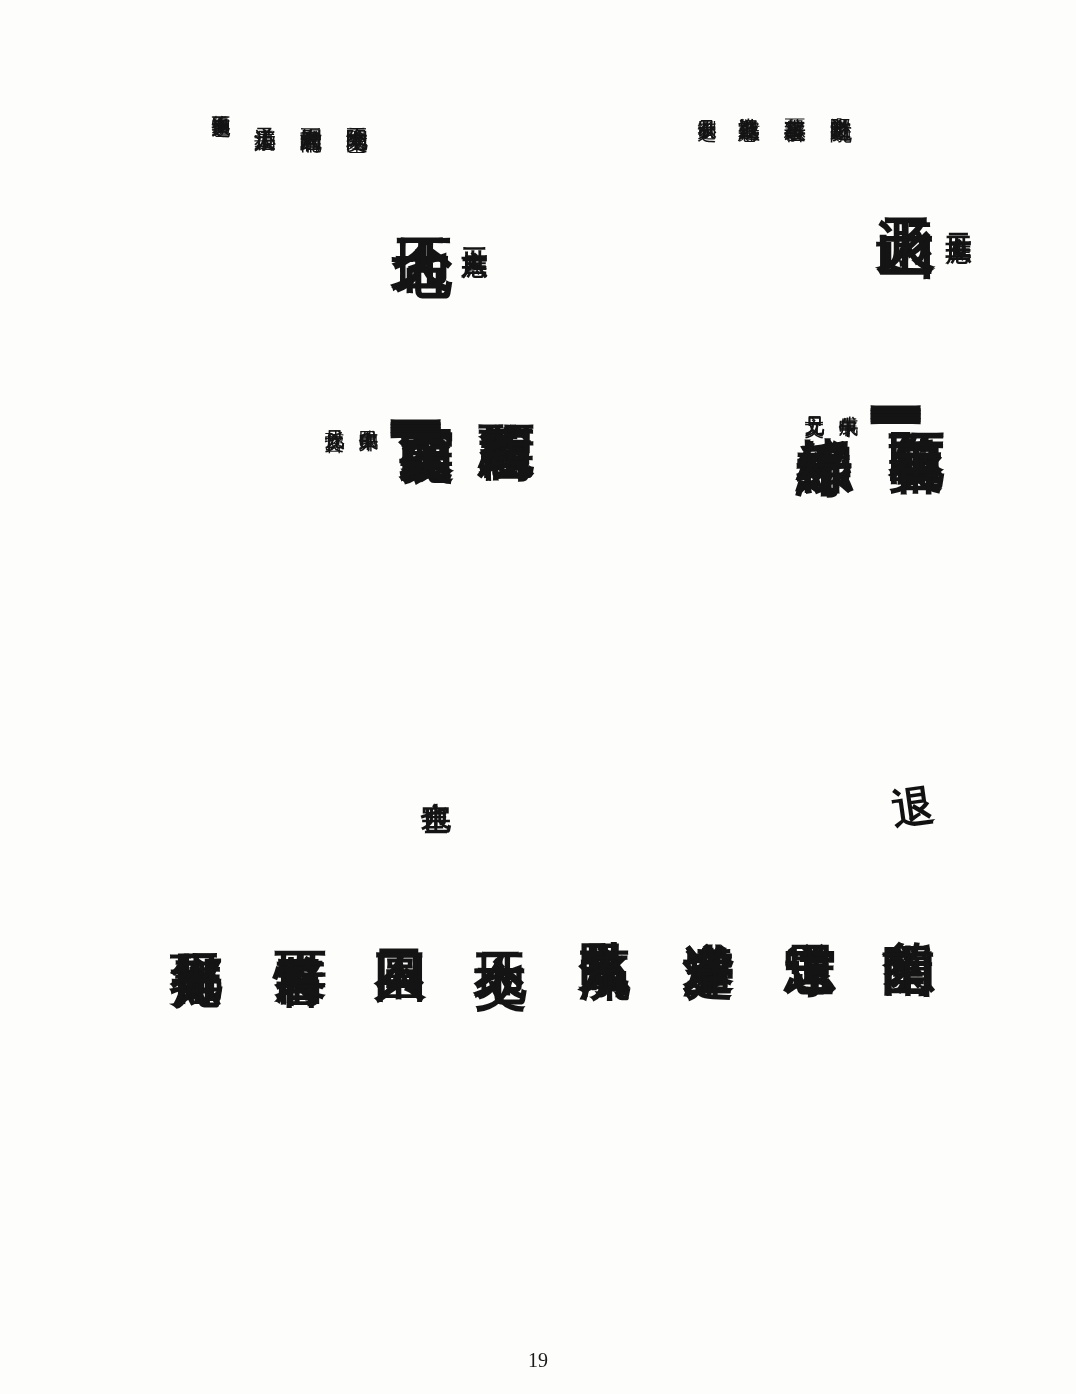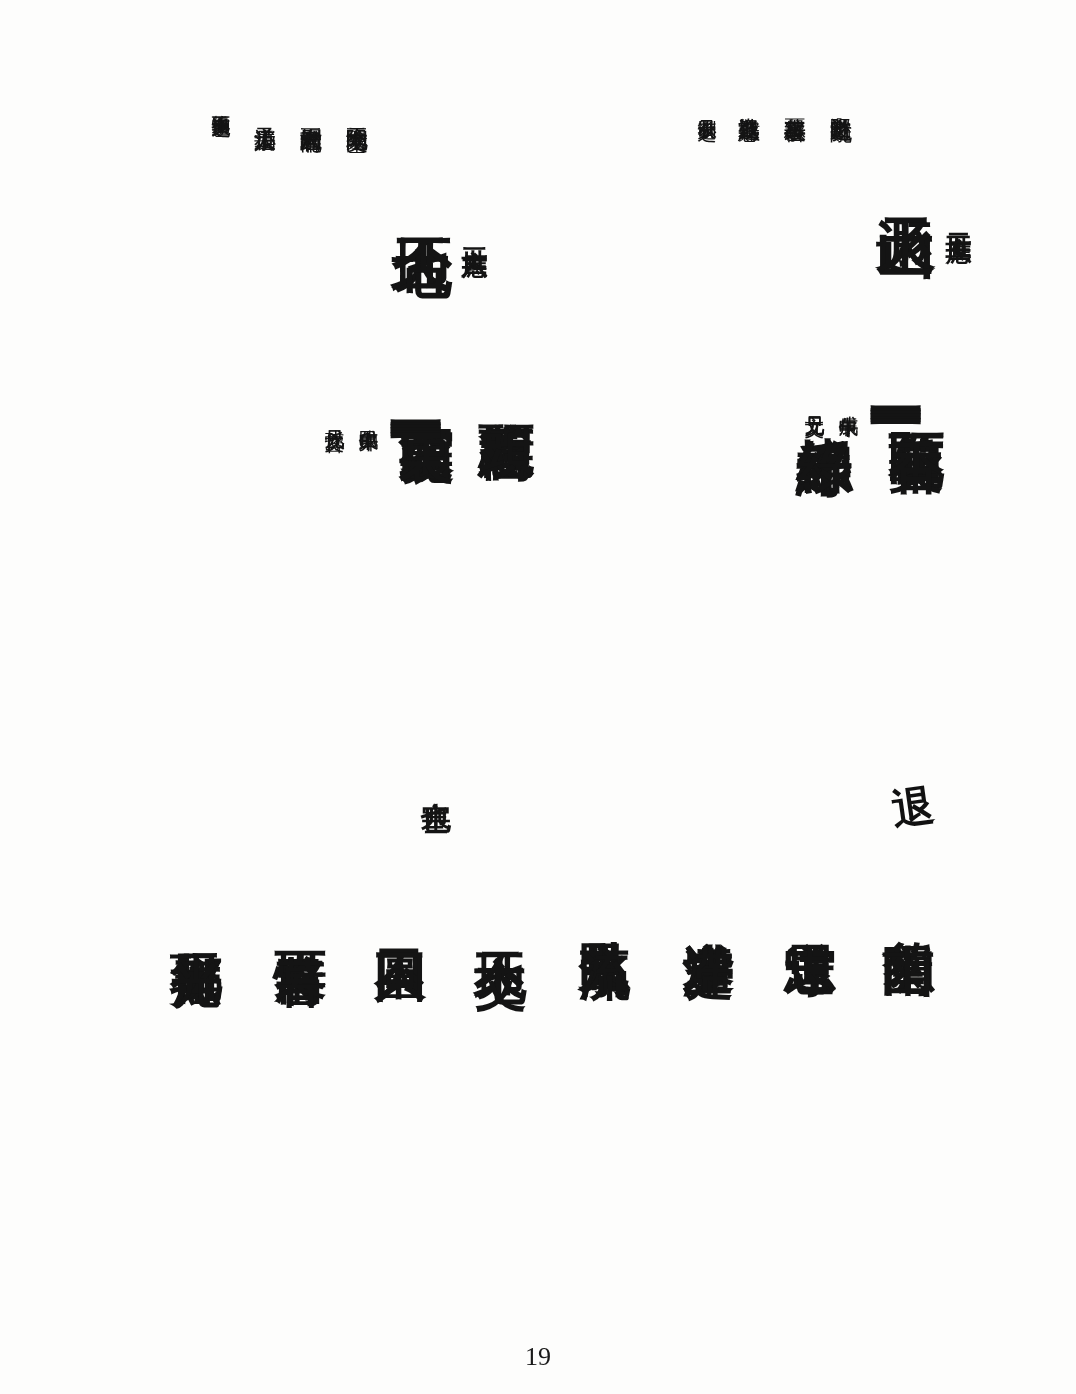--- a/index.html
+++ b/index.html
@@ -82,21 +82,21 @@
     font-weight: 700;
     transform: rotate(-8deg);
   }
 
   .page-number {
     position: absolute;
     left: 0;
     right: 0;
     bottom: 22px;
     text-align: center;
-    font-size: 26px;
+    font-size: 20px;
     font-family: "Liberation Serif", serif;
     color: #1a1a1a;
   }
 </style>
 </head>
 <body>
 
 <div class="page">
 
   <div class="block vtext title-small" style="top:214px; right:104px;">二世五應</div>

